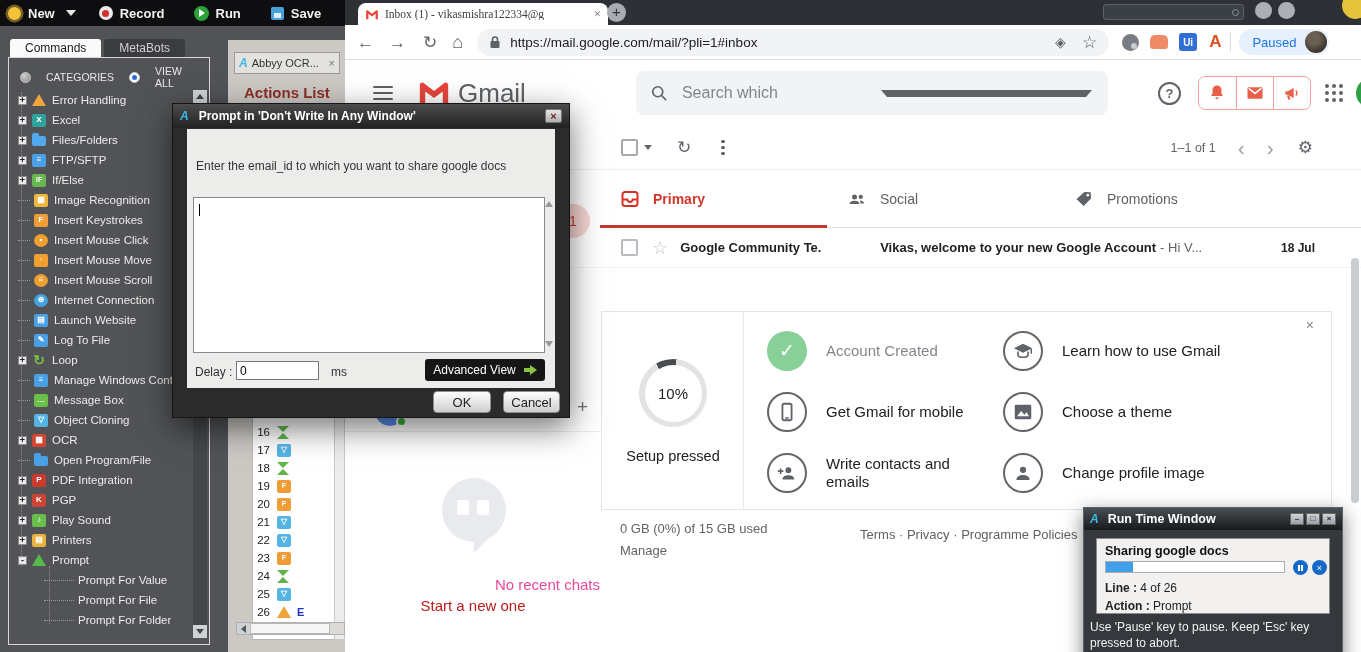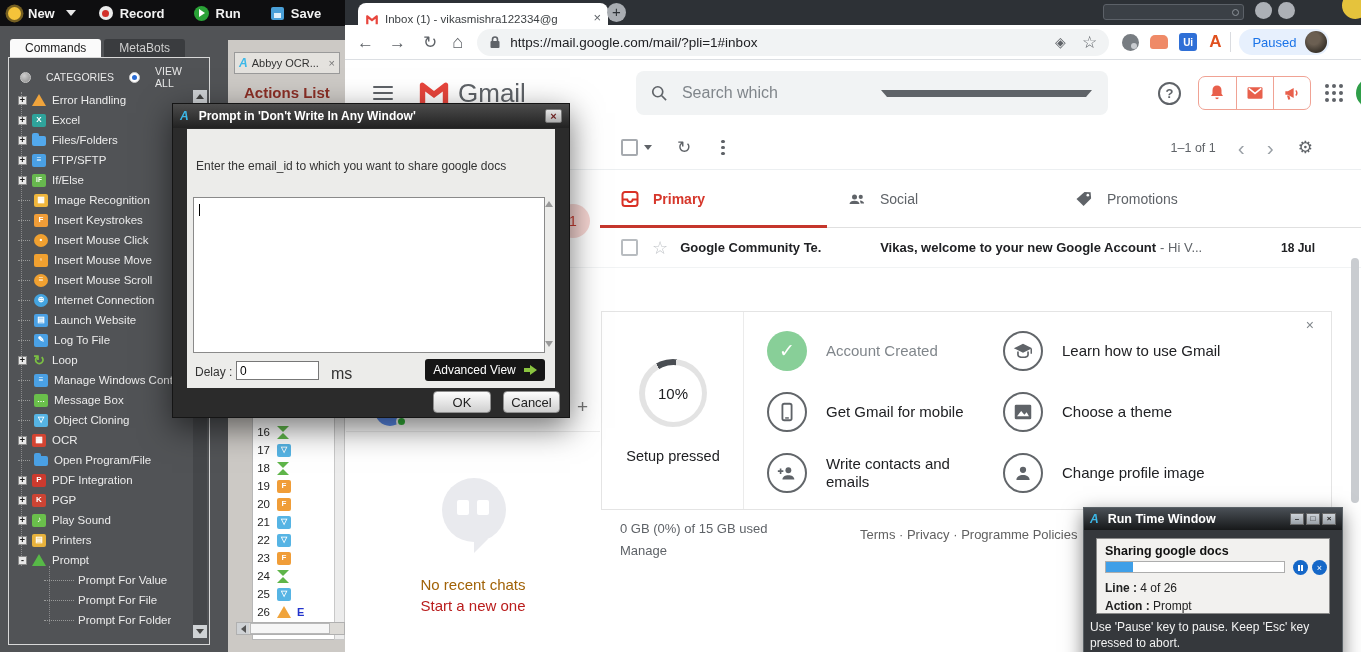--- a/index.html
+++ b/index.html
@@ -85,21 +85,21 @@
   .act-text{color:#2233cc;font-size:11px;margin-left:4px;font-weight:bold;}
   .actions-hscroll{position:absolute;left:8px;top:582px;width:109px;height:13px;background:#dcdad6;border:1px solid #b0b0b0;}
   .h-arrow{position:absolute;left:0;top:0;width:12px;height:11px;background:#cfd2d5;display:flex;align-items:center;justify-content:center;}
   .h-arrow i{width:0;height:0;border-top:4px solid transparent;border-bottom:4px solid transparent;border-right:5px solid #555;}
   .h-thumb{position:absolute;left:13px;top:0;width:80px;height:11px;background:#f6f6f6;border:1px solid #b8b8b8;}
 
   
   .chrome{position:absolute;left:345px;top:0;width:1016px;height:652px;background:#fff;}
   .tabstrip{position:relative;height:25px;background:#2d3136;}
   .btab{position:absolute;left:13px;top:3px;width:250px;height:22px;background:#fff;border-radius:8px 8px 0 0;
-        display:flex;align-items:flex-end;padding:0 7px;font-size:11.5px;color:#3c4043;}
+        display:flex;align-items:center;padding:0 7px;font-size:11.5px;color:#3c4043;font-family:Liberation Serif, serif;}
   .btab .fav{flex:none;width:14px;height:11px;margin-right:6px;}
   .btab .ttl{flex:1;overflow:hidden;white-space:nowrap;}
   .btab .x{flex:none;color:#5f6368;font-size:13px;margin-left:4px;}
   .newtab{position:absolute;left:262px;top:3px;width:19px;height:19px;border-radius:50%;background:#a9adb2;
           color:#2d3136;text-align:center;line-height:18px;font-size:15px;}
   .blur-search{position:absolute;left:758px;top:4px;width:141px;height:16px;background:#3b4046;
                border:1px solid #5c6168;border-radius:3px;display:flex;align-items:center;justify-content:flex-end;padding-right:4px;}
   .blur-search i{width:7px;height:7px;border:1.5px solid #8d939a;border-radius:50%;display:block;}
   .blur-c{position:absolute;top:2px;width:17px;height:17px;border-radius:50%;background:#c3c7cc;opacity:.85;}
   .blur-yellow{position:absolute;left:997px;top:-8px;width:27px;height:27px;border-radius:50%;background:#e5c33c;}
@@ -196,21 +196,21 @@
 
   .chat{position:absolute;left:1px;top:390px;width:254px;height:262px;background:#fff;}
   .chat-avatar{position:absolute;left:29px;top:6px;width:30px;height:30px;border-radius:50%;background:#5b8def;}
   .chat-presence{position:absolute;left:50px;top:26px;width:11px;height:11px;border-radius:50%;background:#34b53a;border:2px solid #fff;}
   .chat-plus{position:absolute;right:12px;top:6px;font-size:19px;color:#757575;}
   .chat-div{position:absolute;left:0;right:0;top:41px;border-top:1px solid #ededed;}
   .hangout{position:absolute;left:96px;top:88px;width:64px;height:64px;border-radius:50%;background:#e9eaee;}
   .hangout .q{position:absolute;top:22px;width:12px;height:15px;background:#fff;border-radius:2px;}
   .hangout .q1{left:15px;} .hangout .q2{left:35px;}
   .hangout-tail{position:absolute;left:128px;top:149px;width:0;height:0;border-top:14px solid #e9eaee;border-right:14px solid transparent;}
-  .no-chats{position:absolute;left:0;width:100%;top:186px;text-align:center;font-size:15px;color:#a16207;}
+  .no-chats{position:absolute;left:0;width:100%;top:186px;text-align:right;font-size:15px;color:#ec4899;}
   .start-new{position:absolute;left:0;width:100%;top:207px;text-align:center;font-size:15px;color:#b91c1c;}
 
   .chrome-scroll{position:absolute;right:2px;top:258px;width:8px;height:245px;background:#c9ccd0;border-radius:4px;}
 
   
   .dialog{position:absolute;left:172px;top:103px;width:398px;height:315px;background:#2b2b2b;
           border:1px solid #151515;box-shadow:0 10px 30px rgba(0,0,0,.55);z-index:50;}
   .dlg-title{height:24px;display:flex;align-items:center;padding:0 7px;
              background:linear-gradient(#4c4c4c,#222);color:#fff;font-size:12px;font-weight:bold;}
   .dlg-title .txt{margin-left:6px;}
@@ -219,21 +219,21 @@
              display:flex;align-items:center;justify-content:center;line-height:1;}
   .dlg-body{position:absolute;left:14px;right:14px;top:25px;height:259px;background:#ececea;}
   .dlg-msg{position:absolute;left:9px;top:30px;font-size:12px;color:#333;}
   .dlg-ta{position:absolute;left:6px;top:68px;width:352px;height:156px;background:#fff;border:1px solid #8a8a8a;}
   .dlg-caret{position:absolute;left:5px;top:6px;width:1px;height:12px;background:#000;}
   .ta-up{position:absolute;right:2px;top:72px;width:0;height:0;border-left:4px solid transparent;border-right:4px solid transparent;border-bottom:6px solid #999;}
   .ta-dn{position:absolute;right:2px;top:212px;width:0;height:0;border-left:4px solid transparent;border-right:4px solid transparent;border-top:6px solid #999;}
   .dlg-delay-label{position:absolute;left:8px;top:236px;font-size:12px;color:#333;}
   .dlg-delay-input{position:absolute;left:49px;top:232px;width:83px;height:19px;background:#fff;border:1px solid #777;
                    font-size:12px;padding:0 3px;font-family:"Liberation Sans",sans-serif;}
-  .dlg-ms{position:absolute;left:144px;top:236px;font-size:16px;color:#333;}
+  .dlg-ms{position:absolute;left:144px;top:236px;font-size:12px;color:#333;}
   .adv-btn{position:absolute;left:238px;top:230px;width:120px;height:22px;background:#161616;border-radius:3px;
            color:#fff;font-size:12px;display:flex;align-items:center;justify-content:center;}
   .adv-arrow{display:inline-flex;align-items:center;margin-left:8px;}
   .adv-arrow i{width:6px;height:4px;background:#8ac440;display:block;}
   .adv-arrow u{width:0;height:0;border-top:5px solid transparent;border-bottom:5px solid transparent;border-left:7px solid #8ac440;display:block;}
   .dlg-btn{position:absolute;top:287px;height:22px;background:linear-gradient(#fdfdfd,#cfcfcf);
            border:1px solid #8e8e8e;border-radius:4px;font-size:13px;color:#222;
            display:flex;align-items:center;justify-content:center;}
   .dlg-ok{left:260px;width:58px;} .dlg-cancel{left:330px;width:57px;}
 

